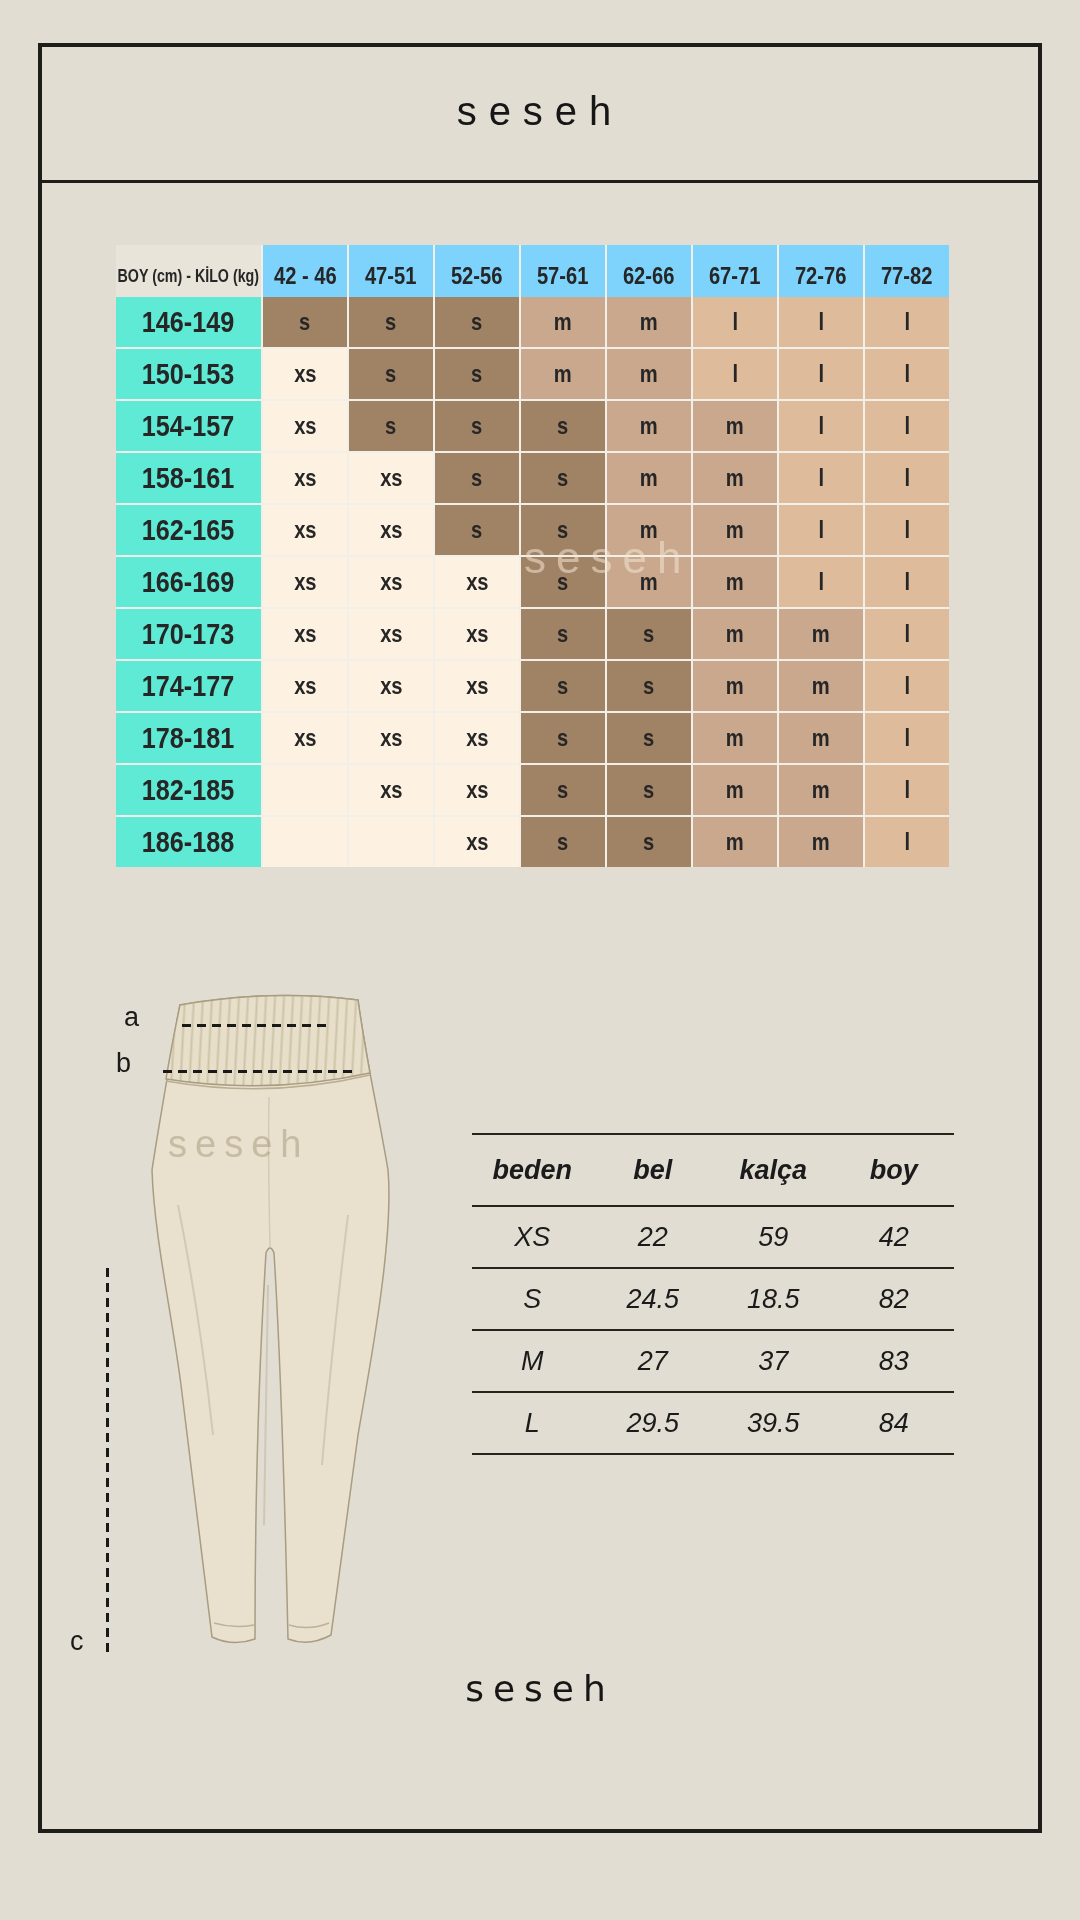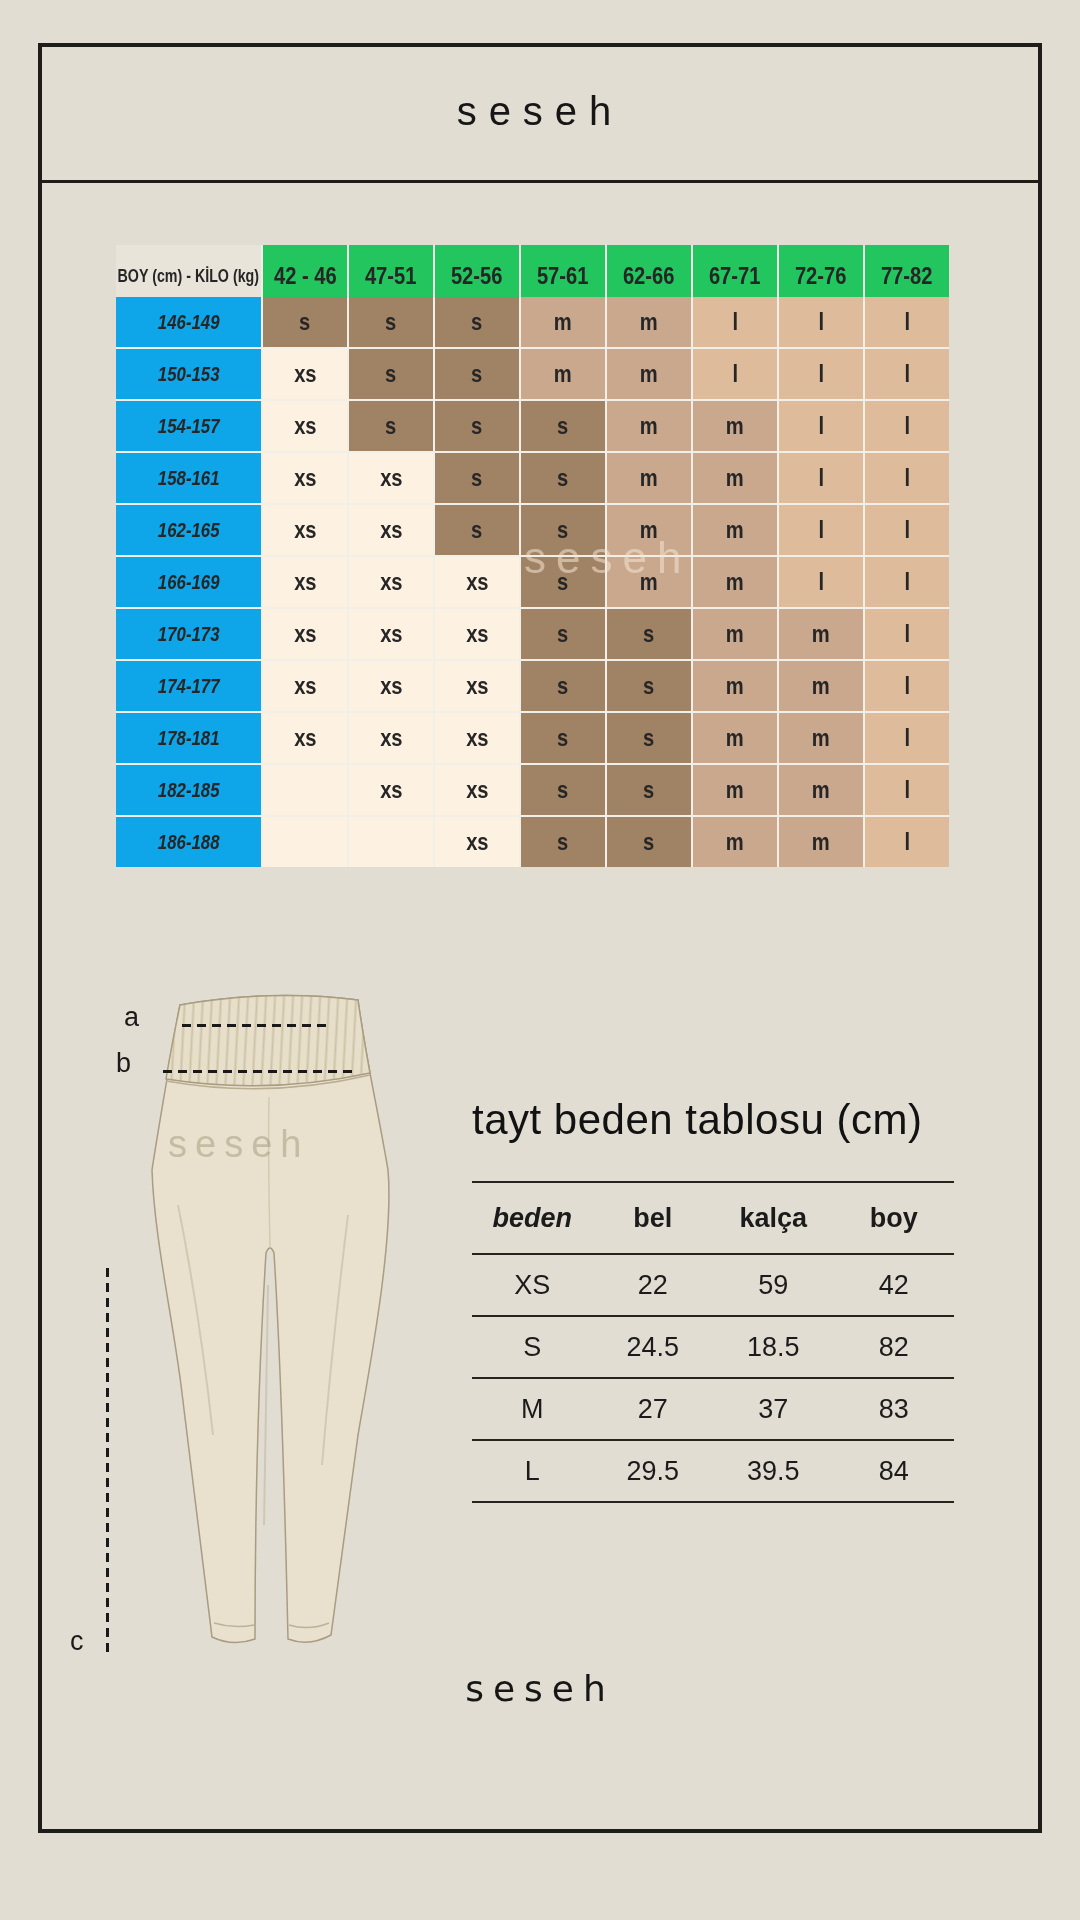--- a/index.html
+++ b/index.html
@@ -31,22 +31,22 @@
     grid-auto-rows:50px;
     gap:2px;
     background:#f2efe8;
   }
   .matrix .hrow{height:61px;}
   .mcell{
     display:flex;align-items:center;justify-content:center;
     font-weight:700;color:#262626;white-space:nowrap;
   }
   .m-corner{background:#e9e4d9;font-size:19px;}
-  .m-whead{background:#22c55e;font-size:24px;}
-  .m-label{background:#0ea5e9;font-size:20px;font-style:italic;}
+  .m-whead{background:#7dd3fc;font-size:24px;}
+  .m-label{background:#5eead4;font-size:30px;}
   .m-size{font-size:24px;}
   .cond{display:inline-block;transform:scaleX(0.84);}
   .cond-narrow{display:inline-block;transform:scaleX(0.75);}
   .matrix-watermark{
     position:absolute;left:524px;top:533px;
     font-size:44px;letter-spacing:10px;font-weight:400;
     color:rgba(244,230,210,0.55);pointer-events:none;
   }
   
   .leggings{position:absolute;left:118px;top:985px;}
@@ -64,21 +64,21 @@
   
   .guide{position:absolute;left:472px;top:1096px;width:482px;}
   .guide-title{
     font-size:42px;font-weight:400;letter-spacing:0.5px;color:#121212;
     white-space:nowrap;
   }
   .guide-table{margin-top:37px;border-top:2px solid #26241f;}
   .g-row{display:flex;border-bottom:2px solid #26241f;align-items:center;justify-content:space-between;}
   .g-head{height:70px;}
   .g-body{height:60px;}
-  .g-cell{width:25%;text-align:center;font-size:27px;}
+  .g-cell{width:25%;text-align:center;font-size:27px;font-style:italic;}
   .g-head .g-cell{font-weight:700;}
   .g-head .g-cell.italic{font-style:italic;}
   
   .logo-bottom{
     position:absolute;left:38px;top:1668px;width:1004px;text-align:center;
     font-family:"DejaVu Sans", sans-serif;
     font-size:36px;letter-spacing:9px;font-weight:400;color:#161616;
   }
 </style>
 </head>
@@ -453,21 +453,20 @@
 </svg>
 
 <div class="dash-h" id="line-a"></div>
 <div class="dash-h" id="line-b"></div>
 <div class="dash-v" id="line-c"></div>
 <div class="measure-letter" id="label-a">a</div>
 <div class="measure-letter" id="label-b">b</div>
 <div class="measure-letter" id="label-c">c</div>
 
 <div class="guide">
-  <div class="guide-title">tayt beden tablosu (cm)</div>
   <div class="guide-table">
     <div class="g-row g-head">
       <div class="g-cell italic">beden</div>
       <div class="g-cell">bel</div>
       <div class="g-cell">kalça</div>
       <div class="g-cell">boy</div>
     </div>
     <div id="guide-body">
         <div class="g-row g-body">
           <div class="g-cell">XS</div>

